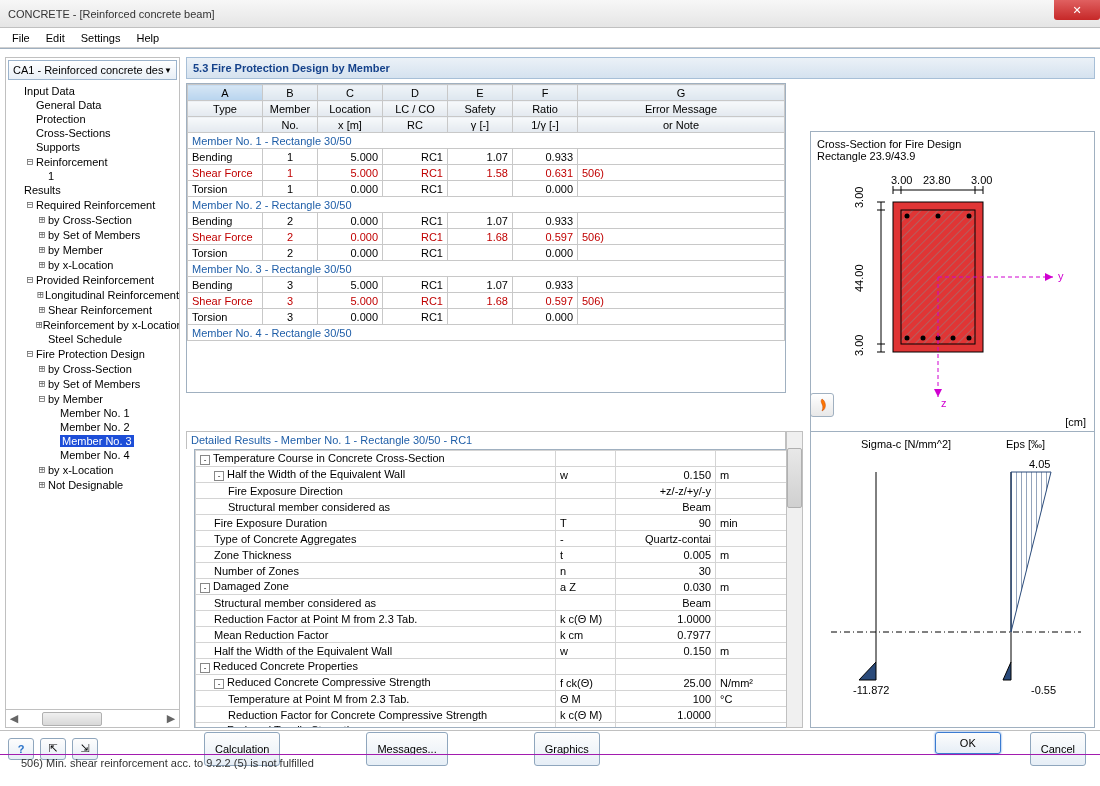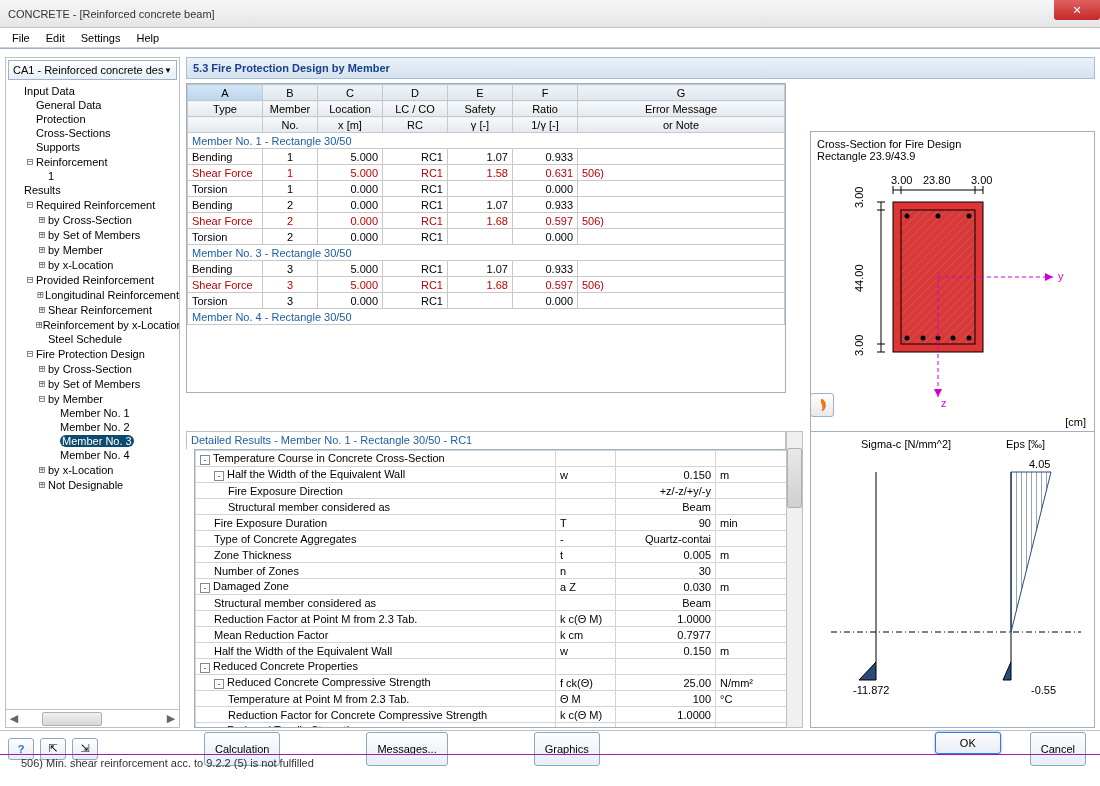--- a/index.html
+++ b/index.html
@@ -20,21 +20,21 @@
 
 .left-panel { position: absolute; left: 5px; top: 8px; width: 175px; bottom: 58px; border: 1px solid #c0c0c0; display: flex; flex-direction: column; }
 .combo { height: 20px; border: 1px solid #9bb3cc; margin: 2px; display: flex; align-items: center; background: linear-gradient(#fff,#e8eff6); padding: 0 4px; }
 .combo .arrow { margin-left: auto; font-size: 8px; }
 .tree { flex: 1; overflow: hidden; padding: 2px 0; }
 .tree-row { padding: 1px 0 1px 6px; white-space: nowrap; cursor: default; display: flex; align-items: center; }
 .tree-row .exp { width: 12px; display: inline-flex; justify-content: center; color: #666; font-family: monospace; }
 .tree-row.indent1 { padding-left: 18px; }
 .tree-row.indent2 { padding-left: 30px; }
 .tree-row.indent3 { padding-left: 42px; }
-.tree-row.selected .label { background: #0c4a6e; color: #fff; padding: 0 2px; border-radius: 6px; }
+.tree-row.selected .label { background: #1d4ed8; color: #fff; padding: 0 2px; }
 .left-scroll { height: 18px; border-top: 1px solid #c0c0c0; display: flex; align-items: center; }
 .left-scroll .thumb { width: 60px; height: 14px; background: linear-gradient(#f0f0f0,#d8d8d8); border: 1px solid #b0b0b0; border-radius: 2px; margin-left: 20px; }
 .left-scroll .arrow { width: 16px; text-align: center; color: #666; }
 
 
 .section-header { position: absolute; left: 186px; top: 8px; right: 5px; height: 22px; background: linear-gradient(#ebf1f7,#d5e2ef); border: 1px solid #a7bfd7; display: flex; align-items: center; padding: 0 6px; font-weight: bold; color: #15428b; }
 
 
 .main-table-wrap { position: absolute; left: 186px; top: 34px; width: 600px; height: 310px; border: 1px solid #a0b0c0; }
 .main-table { width: 100%; border-collapse: collapse; table-layout: fixed; }
@@ -292,20 +292,23 @@
           </tr>
           <tr>
             <td class="type">Torsion</td>
             <td class="member-no">1</td>
             <td>0.000</td>
             <td>RC1</td>
             <td></td>
             <td>0.000</td>
             <td class="note"></td>
           </tr>
+          <tr class="group">
+            <td colspan="7">Member No. 2 - Rectangle 30/50</td>
+          </tr>
           <tr>
             <td class="type">Bending</td>
             <td class="member-no">2</td>
             <td>0.000</td>
             <td>RC1</td>
             <td>1.07</td>
             <td>0.933</td>
             <td class="note"></td>
           </tr>
           <tr class="err">

